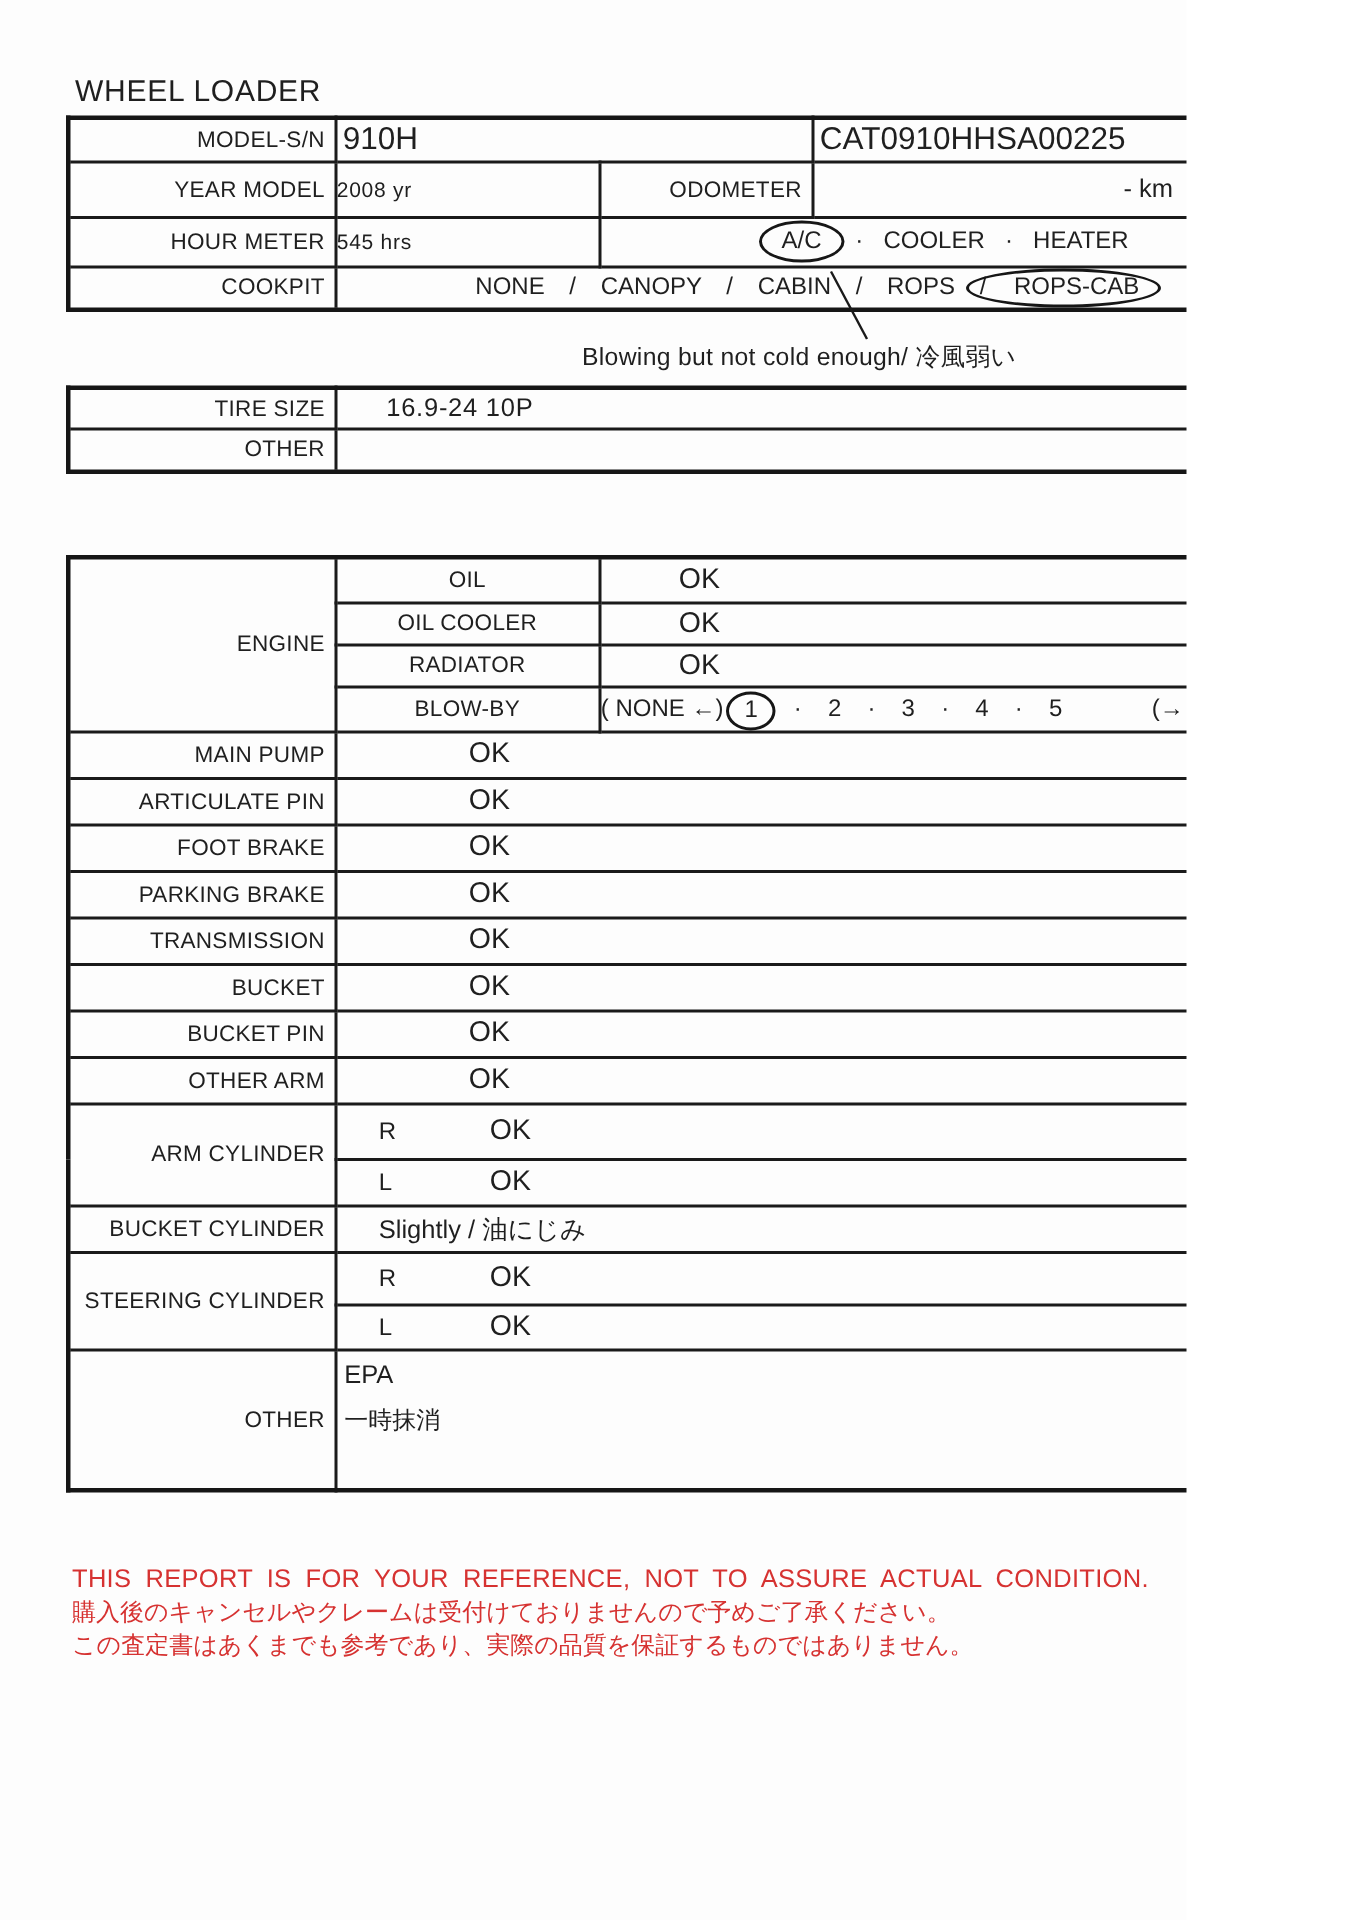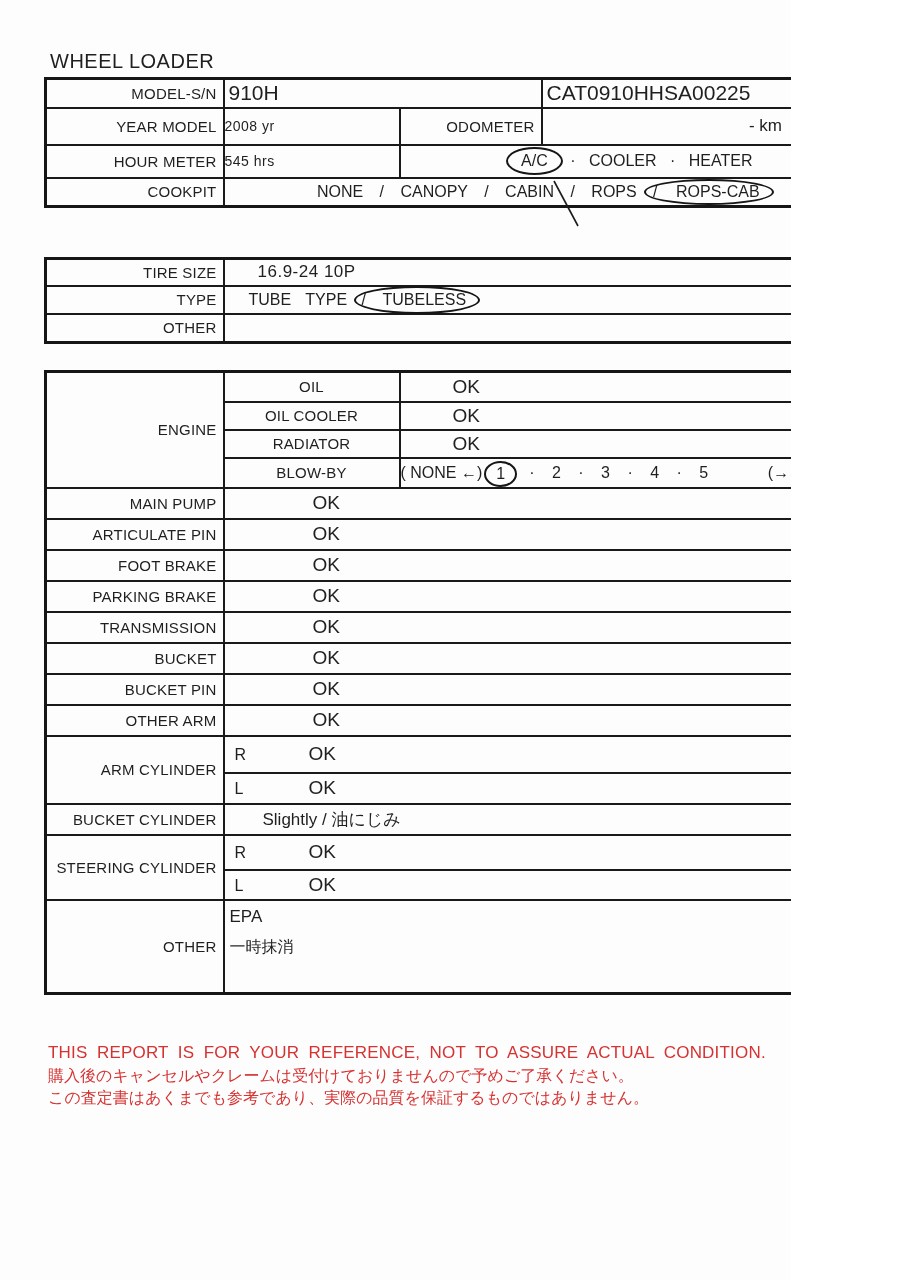--- a/index.html
+++ b/index.html
@@ -25,24 +25,24 @@
   .acrow{text-align:center;word-spacing:9px;font-size:16px;}
   .cookpit{text-align:center;word-spacing:12px;font-size:16px;}
 
   .tire-val{font-size:17px;padding-left:33px;letter-spacing:.5px;}
   .type-val{font-size:16px;padding-left:24px;word-spacing:10px;}
 
   .eng-item{text-align:center;font-size:15px;letter-spacing:.2px;}
   .eng-val{font-size:19px;padding-left:52px;}
   .ev{border-left:1px solid #8f8f8f;}
   .ok-val{font-size:19px;padding-left:88px;}
-  .rl-cell{padding-left:10px;font-size:16px;margin-left:36px;}
+  .rl-cell{padding-left:28px;font-size:16px;margin-left:36px;}
   .rl-tag{display:inline-block;width:74px;font-size:16px;}
   .rl-ok{font-size:19px;}
-  .slight{font-size:17px;padding-left:38px;}
+  .slight{font-size:17px;padding-left:28px;}
   .othercell{vertical-align:top;padding:6px 0 0 5px;}
   .othercell .l1{font-size:17px;}
   .othercell .l2{font-size:16px;margin-top:10px;}
 
   .bb{display:flex;align-items:center;padding:0 4px 0 0;font-size:16px;}
   .bb .scale{word-spacing:13px;margin-left:12px;}
   .bb .heavy{margin-left:auto;padding-right:2px;}
 
   
   .circ{display:inline-block;border:2px solid #161616;border-radius:50%;}
@@ -90,34 +90,31 @@
       <td class="mid">545 hrs</td>
       <td class="acrow" colspan="2"><span class="circ circ-ac"><span>A/C</span></span> <span>· COOLER · HEATER</span></td>
     </tr>
     <tr style="height:29px">
       <td class="lbl">COOKPIT</td>
       <td class="cookpit" colspan="3"><span>NONE / CANOPY / CABIN / ROPS /</span> <span class="circ circ-rops"><span>ROPS-CAB</span></span></td>
     </tr>
   </tbody>
     </table>
 
+  <div class="note">Blowing but not cold enough/ 冷風弱い</div>
 
   <table class="t2">
     <colgroup>
         <col style="width:178px">
         <col style="width:636px">
       </colgroup>
     <tbody>
         <tr style="height:27px">
       <td class="lbl">TIRE SIZE</td>
       <td class="tire-val">16.9-24 10P</td>
-    </tr>
-    <tr style="height:28px">
-      <td class="lbl">TYPE</td>
-      <td class="type-val"><span>TUBE TYPE /</span> <span class="circ circ-tube"><span>TUBELESS</span></span></td>
     </tr>
     <tr style="height:29px">
       <td class="lbl">OTHER</td>
       <td></td>
     </tr>
   </tbody>
     </table>
 
   <table class="t3">
     <colgroup>

